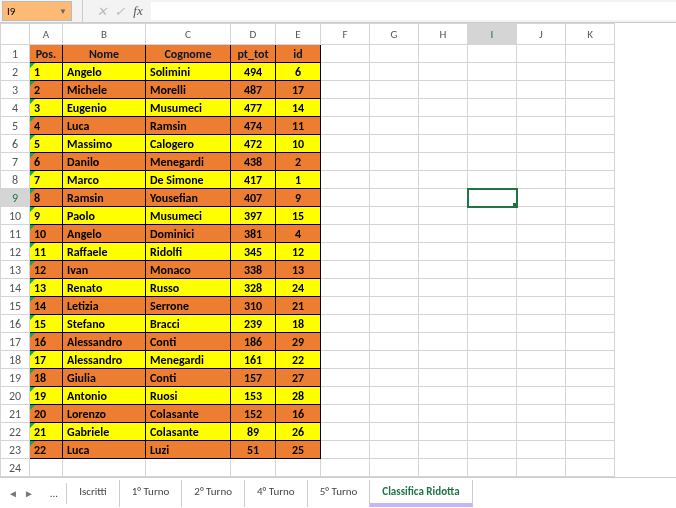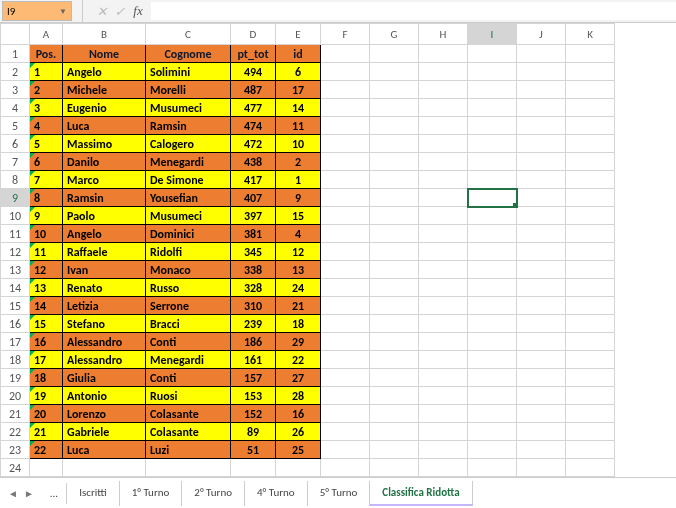--- a/index.html
+++ b/index.html
@@ -30,21 +30,21 @@
   .pos-tri { position: relative; }
   .pos-tri::before { content: ""; position: absolute; left: 0; top: 0; border-style: solid; border-width: 5px 5px 0 0; border-color: #00b050 transparent transparent transparent; }
   .row-head.selected, th.col-head.selected { background: #d5d5d5; color: #217346; }
   .sel-cell { outline: 2px solid #217346; outline-offset: -1px; position: relative; }
   .sel-handle { position: absolute; right: -3px; bottom: -3px; width: 5px; height: 5px; background: #217346; border: 1px solid #fff; }
   .tabs { height: 30px; border-top: 1px solid #ccc; background: #fff; display: flex; align-items: center; font-size: 11px; }
   .tab-nav { display: flex; gap: 6px; padding: 0 8px; color: #777; }
   .tab-nav span { cursor: pointer; font-size: 10px; }
   .tab { padding: 5px 12px; border-right: 1px solid #ccc; background: #fff; cursor: pointer; color: #444; }
   .tab.ellipsis { padding: 4px 8px; border-right: 1px solid #ccc; color: #444; }
-  .tab.active { border-bottom: 2px solid #c4b5fd; color: #217346; font-weight: bold; background: #fff; }
+  .tab.active { border-bottom: 4px solid #c4b5fd; color: #217346; font-weight: bold; background: #fff; }
   th.corner { background: #fff; }
   th.col-head { position: relative; }
 </style>
 </head>
 <body>
 
 <div class="formula-bar">
   <div class="name-box">
     <span>I9</span>
     <span class="dd">▼</span>

